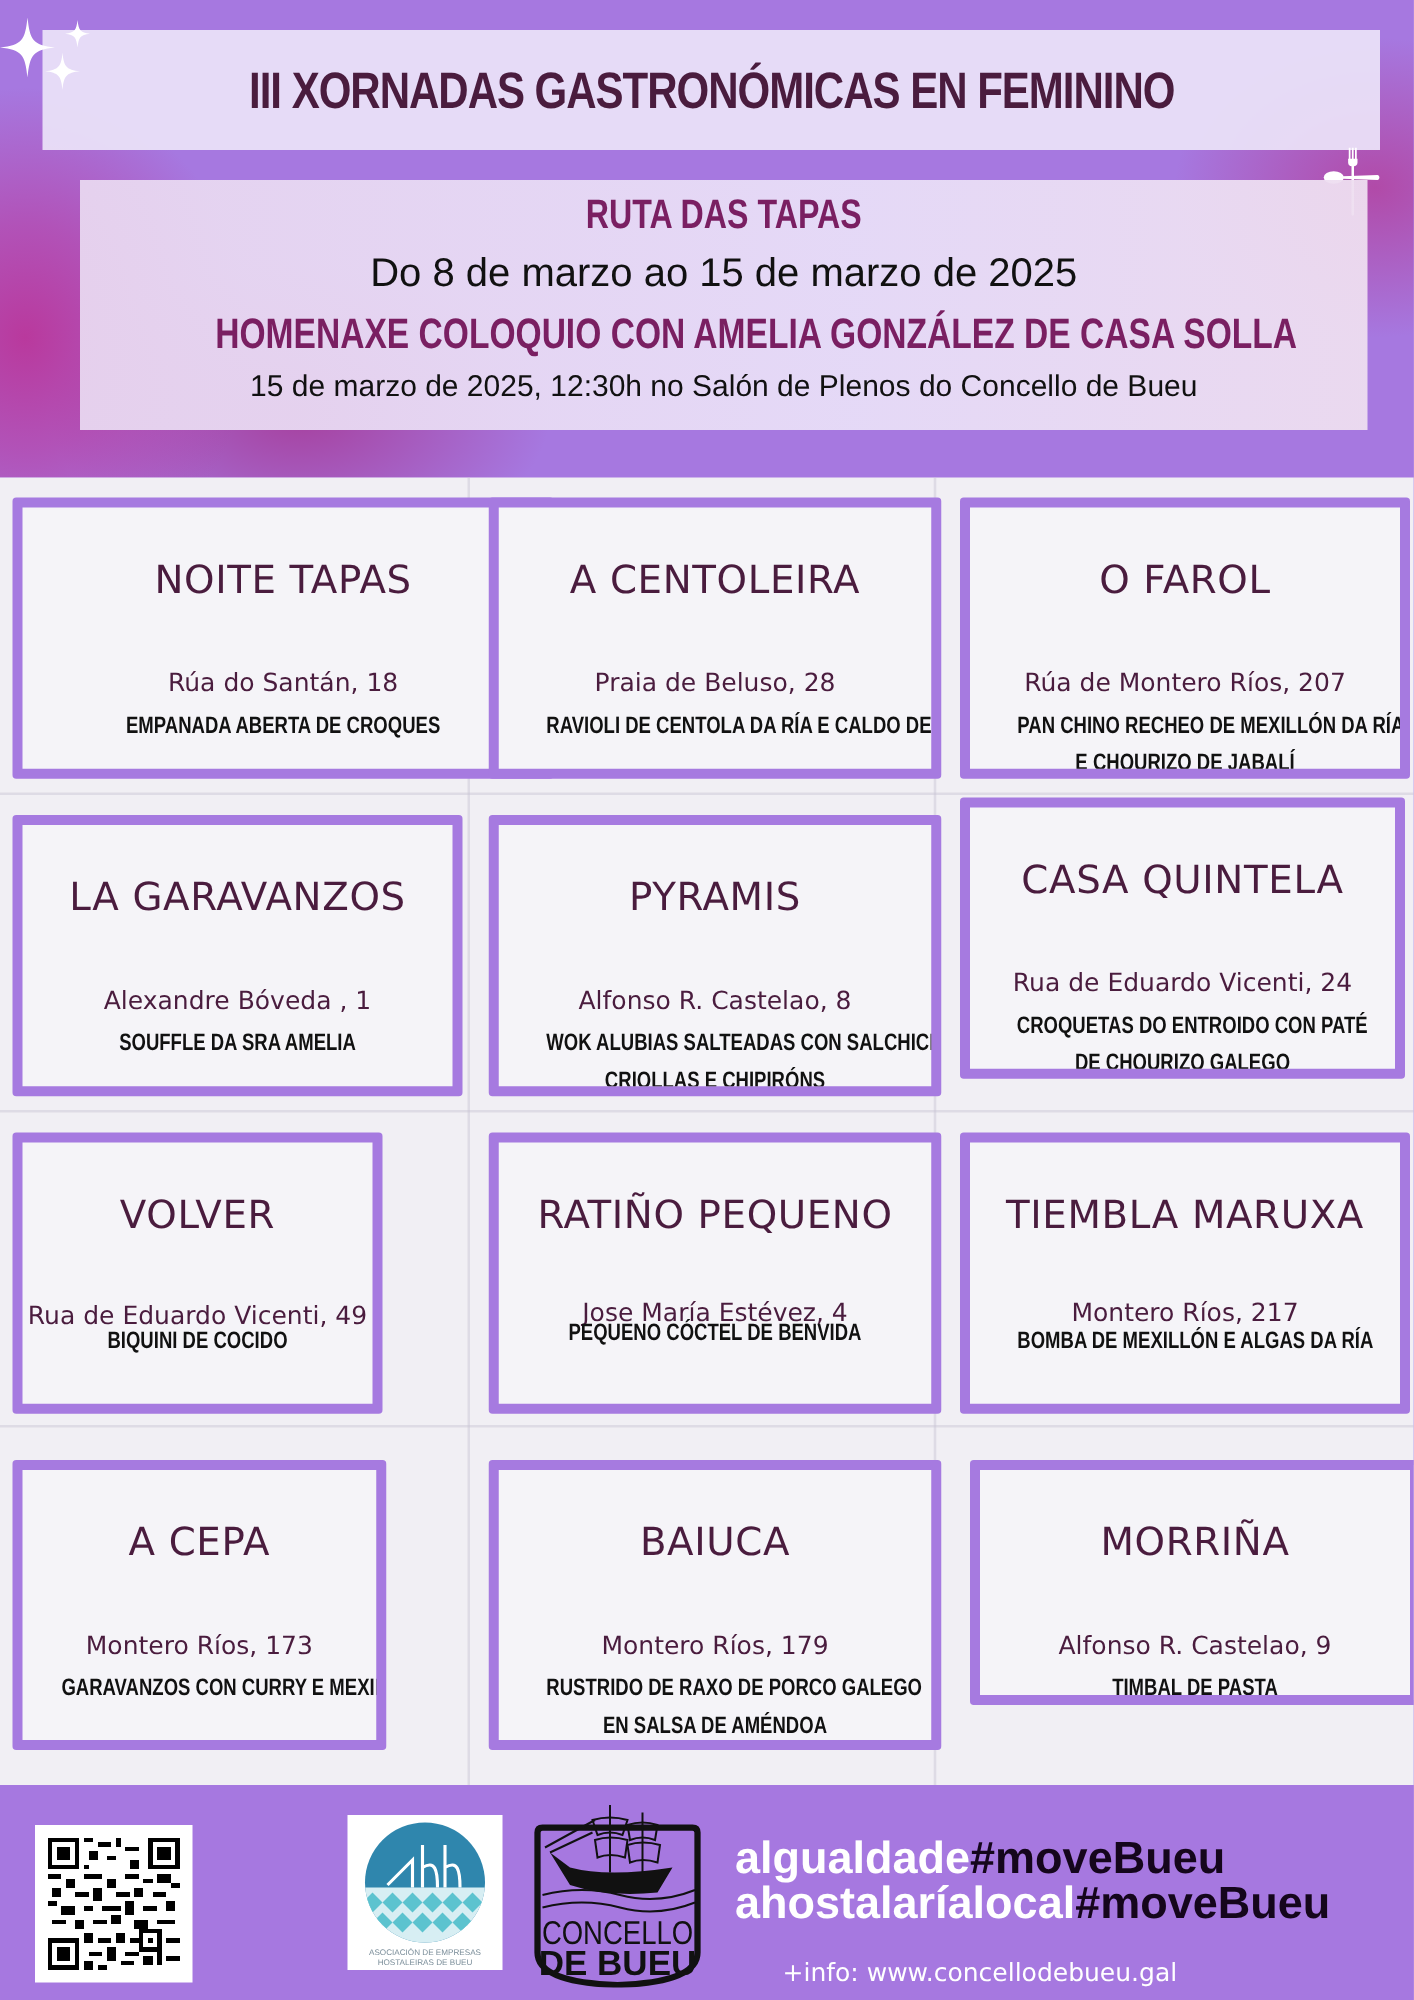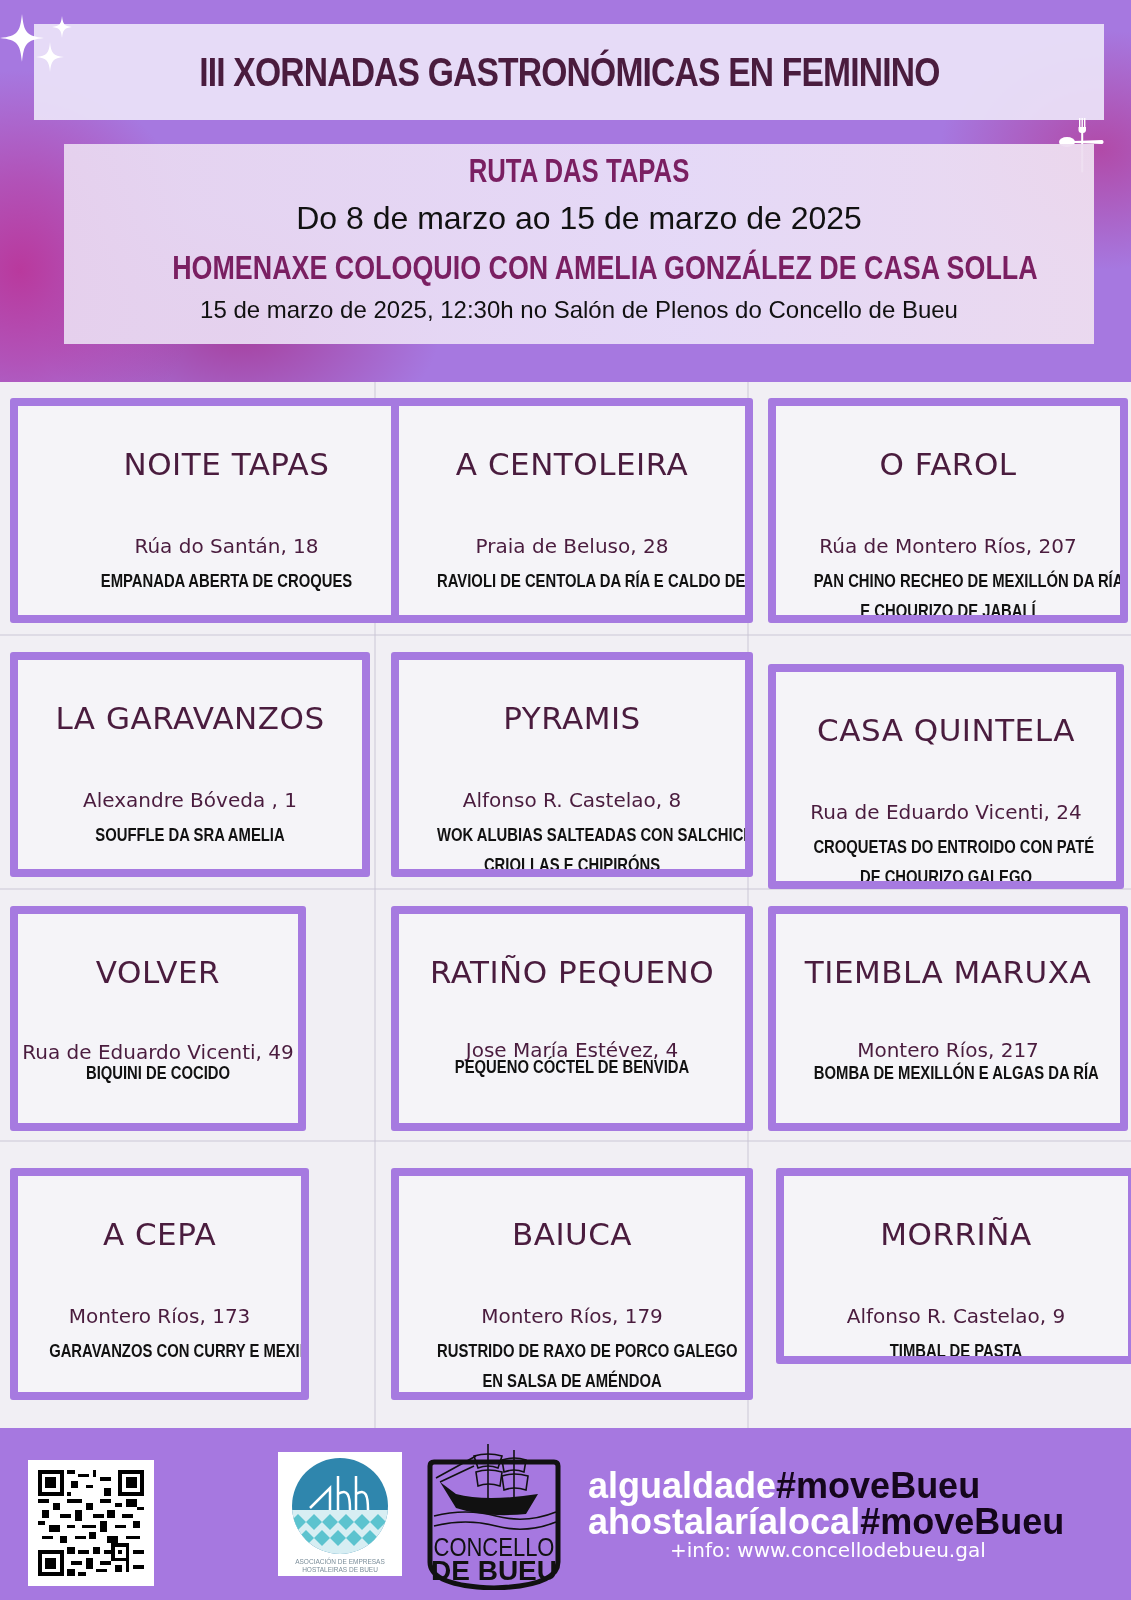--- a/index.html
+++ b/index.html
@@ -104,23 +104,23 @@
     }
     .bueu-logo { position: absolute; left: 426px; top: 14px; width: 136px; height: 148px; }
     .hashtags { position: absolute; left: 588px; top: 40px; }
     .hashtag-line {
       font-family: "Liberation Sans", sans-serif; font-weight: bold;
       font-size: 36px; line-height: 36px; white-space: nowrap;
     }
     .hashtag-line .light { color: #ffffff; }
     .hashtag-line .dark { color: #15061c; }
     .info-link {
-      position: absolute; left: 626px; top: 110px;
+      position: absolute; left: 626px; top: 138px;
       font-family: "DejaVu Sans", sans-serif;
-      font-size: 20px; color: #ffffff; white-space: nowrap; margin-left: 44px;
+      font-size: 20px; color: #ffffff; white-space: nowrap;
     }
   </style>
 </head>
 <body>
 
 <div class="header">
   <div class="title-box">
     <div class="title">III XORNADAS GASTRONÓMICAS EN FEMININO</div>
   </div>
 
@@ -192,21 +192,21 @@
     </div>
   </div>
   <div class="card" style="left:391px;top:270px;width:362px;height:225px">
     <div class="card-name">PYRAMIS</div>
     <div class="card-address">Alfonso R. Castelao, 8</div>
     <div class="card-dish">
       <div>WOK ALUBIAS SALTEADAS CON SALCHICHAS</div>
       <div>CRIOLLAS E CHIPIRÓNS</div>
     </div>
   </div>
-  <div class="card" style="left:768px;top:282px;width:356px;height:225px">
+  <div class="card" style="left:768px;top:256px;width:356px;height:225px">
     <div class="card-name">CASA QUINTELA</div>
     <div class="card-address">Rua de Eduardo Vicenti, 24</div>
     <div class="card-dish">
       <div>CROQUETAS DO ENTROIDO CON PATÉ</div>
       <div>DE CHOURIZO GALEGO</div>
     </div>
   </div>
 
   <div class="card" style="left:10px;top:524px;width:296px;height:225px">
     <div class="card-name">VOLVER</div>

